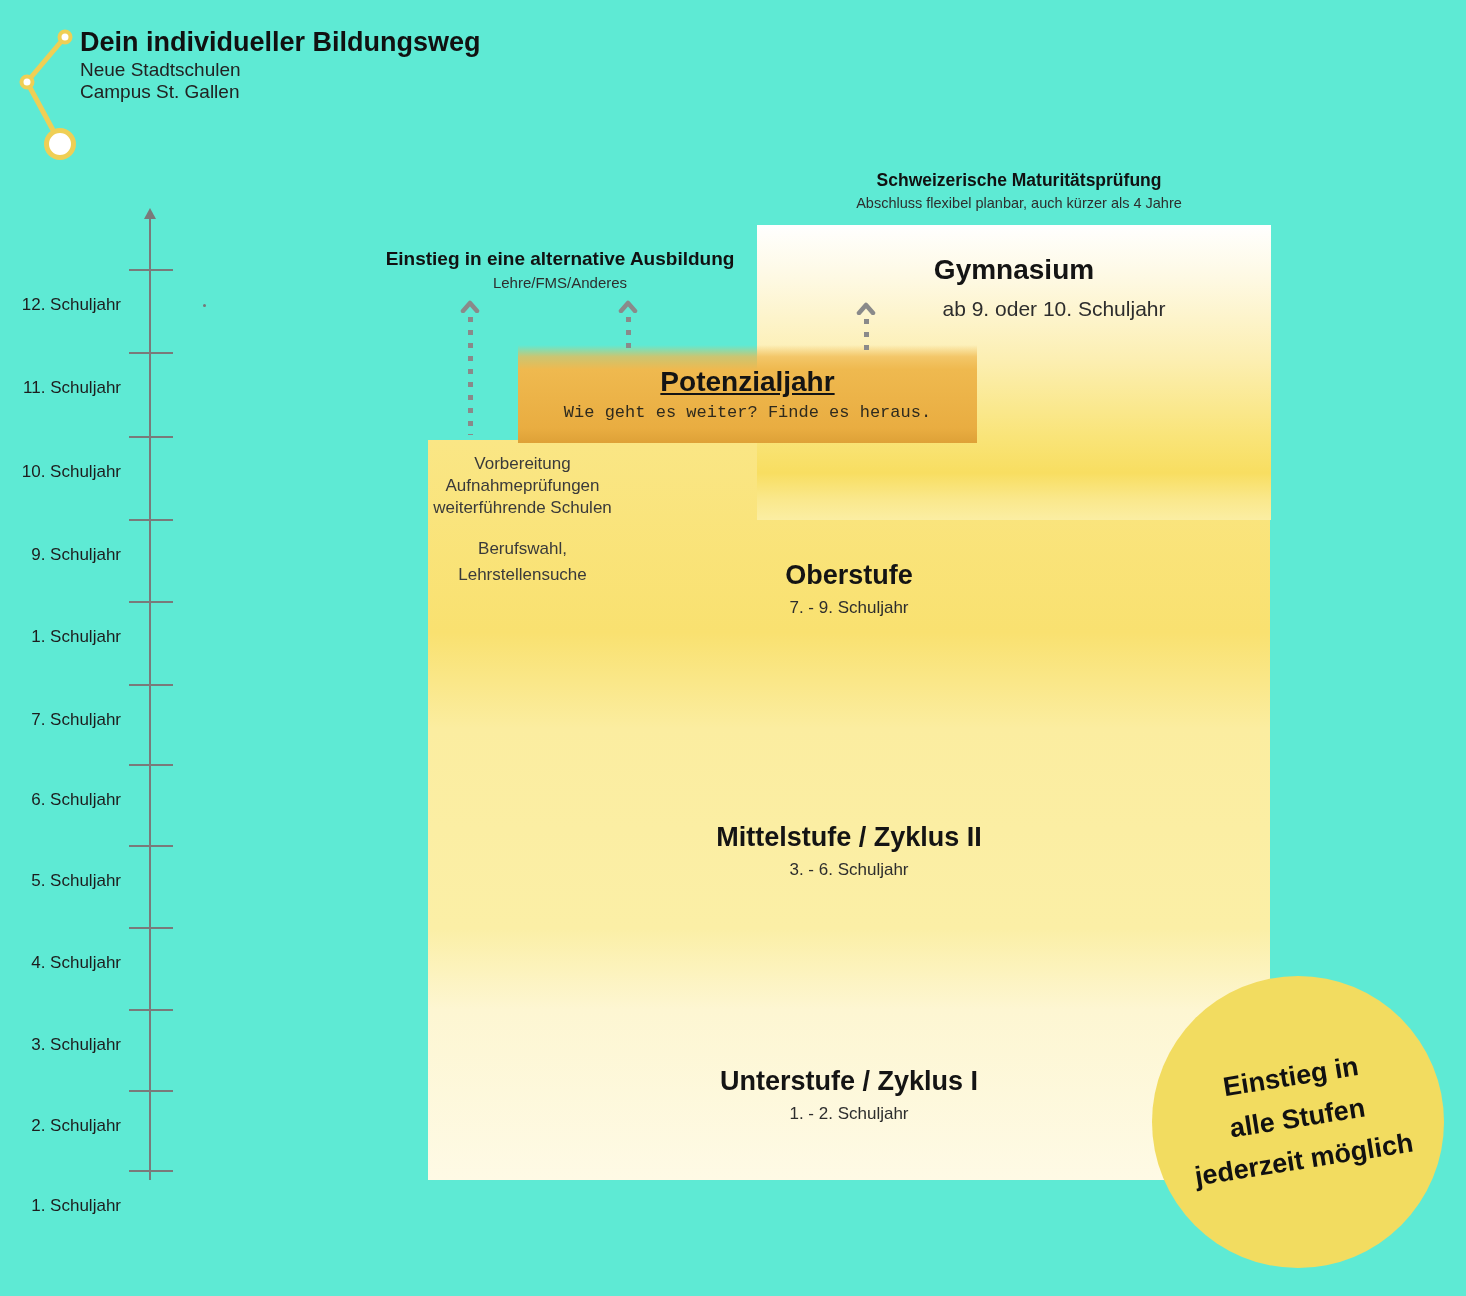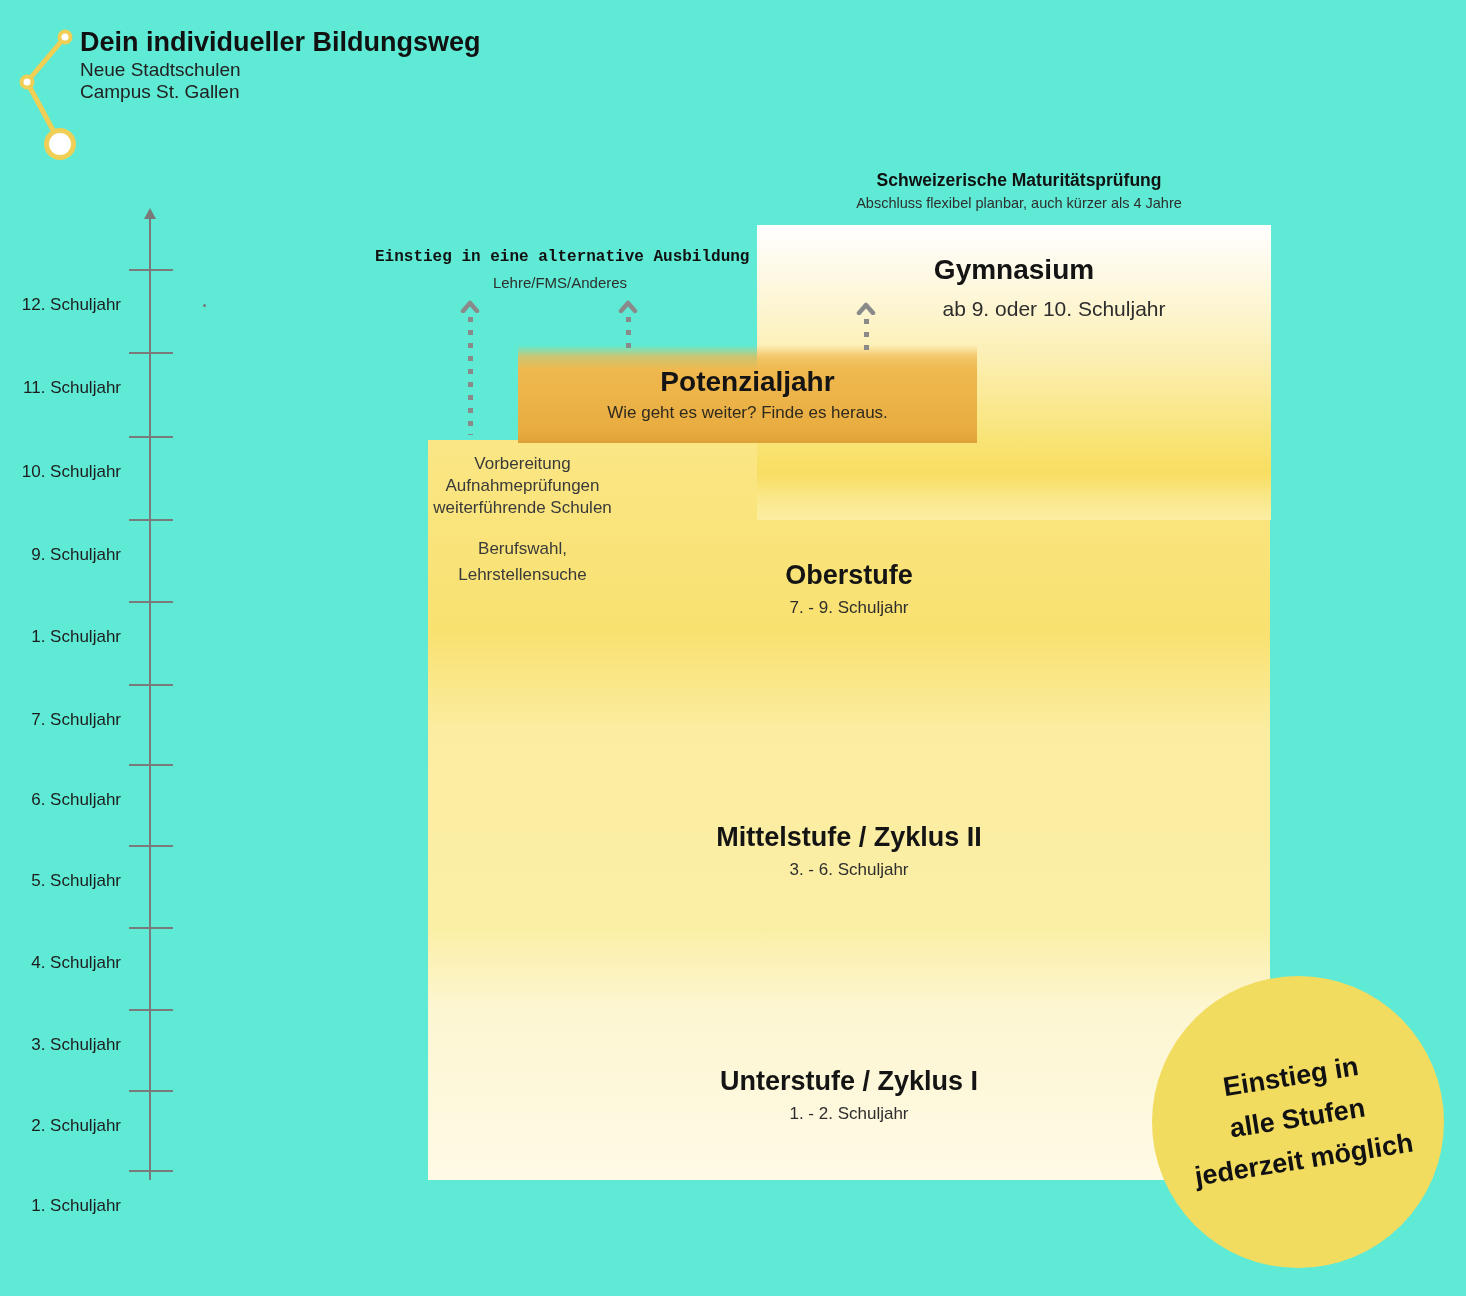--- a/index.html
+++ b/index.html
@@ -38,35 +38,35 @@
     background:linear-gradient(180deg,
       rgba(240,190,85,0) 0%, rgba(240,185,80,0.75) 12%,
       #EFB94F 25%, var(--potenzial-orange,#ECB348) 55%,
       #E9AD41 85%, #DEA137 100%); }
 
   
   .block-title { position:absolute; text-align:center; font-weight:bold; color:#141414; white-space:nowrap; }
   .block-sub   { position:absolute; text-align:center; color:#2d2d2d; white-space:nowrap; }
   .t-gym   { left:757px; width:514px; top:254px; font-size:28px; }
   .s-gym   { left:757px; width:514px; top:297px; font-size:21px;padding-left:40px; }
-  .t-pot   { left:518px; width:459px; top:366px; font-size:28px; }
-  .s-pot   { left:518px; width:459px; top:403px; font-size:17px; color:#2e2a1e; }
+  .t-pot   { left:518px; width:459px; top:366px; font-size:28px;text-decoration:underline; }
+  .s-pot   { left:518px; width:459px; top:403px; font-size:17px; color:#2e2a1e;font-family:Liberation Mono, monospace; }
   .t-ober  { left:428px; width:842px; top:560px; font-size:27px; }
   .s-ober  { left:428px; width:842px; top:598px; font-size:17px; }
   .t-mittel{ left:428px; width:842px; top:822px; font-size:27px; }
   .s-mittel{ left:428px; width:842px; top:860px; font-size:17px; }
   .t-unter { left:428px; width:842px; top:1066px; font-size:27px; }
   .s-unter { left:428px; width:842px; top:1104px; font-size:17px; }
 
   
   .note-heading { position:absolute; text-align:center; font-weight:bold; color:#111; white-space:nowrap; }
   .note-sub     { position:absolute; text-align:center; color:#2e2e2e; white-space:nowrap; }
   .matura-h { left:749px; width:540px; top:170px; font-size:17.5px; }
   .matura-s { left:749px; width:540px; top:195px; font-size:14.5px; }
-  .alt-h    { left:375px; width:370px; top:248px; font-size:16px;font-family:Liberation Mono, monospace; }
+  .alt-h    { left:375px; width:370px; top:248px; font-size:19px; }
   .alt-s    { left:375px; width:370px; top:274px; font-size:15px; }
   .inblock-note { position:absolute; left:420px; width:205px; text-align:center; color:#3a3a3a; font-size:17px; }
   .inblock-note span { display:block; }
   .vorbereitung { top:453px; line-height:22px; }
   .berufswahl   { top:536px; line-height:26px; }
 
   
   .dotted-arrow { position:absolute; width:20px; }
   .arrow-dots { width:5px; margin:4px auto 0; background-image:repeating-linear-gradient(180deg,
       var(--arrow-gray,#8a8a8a) 0px, var(--arrow-gray,#8a8a8a) 5px, transparent 5px, transparent 13px); }

